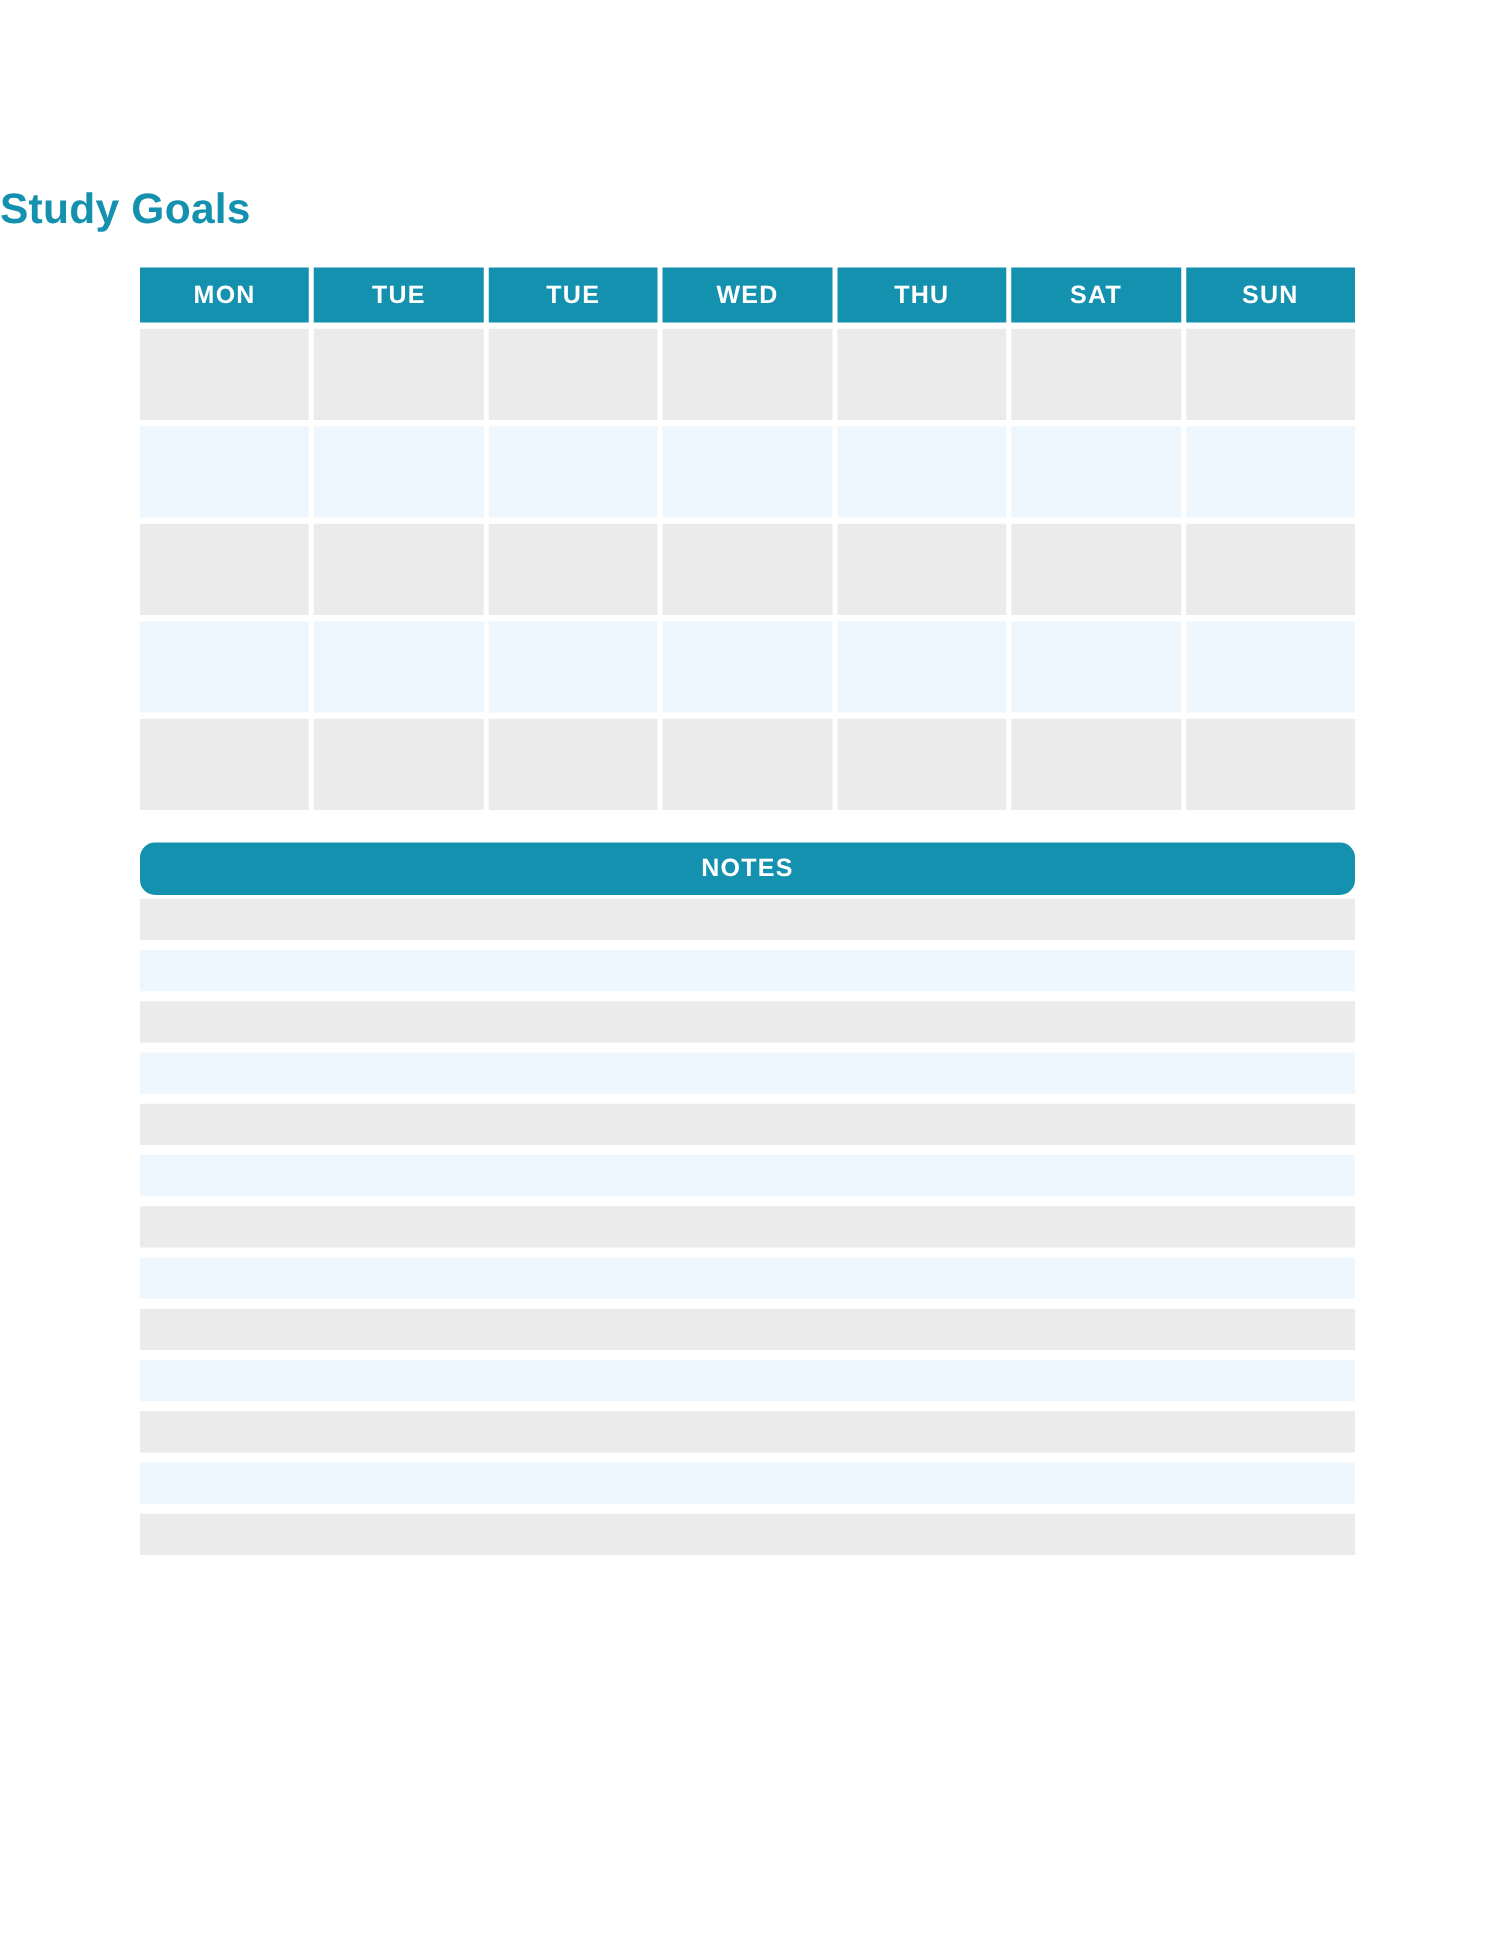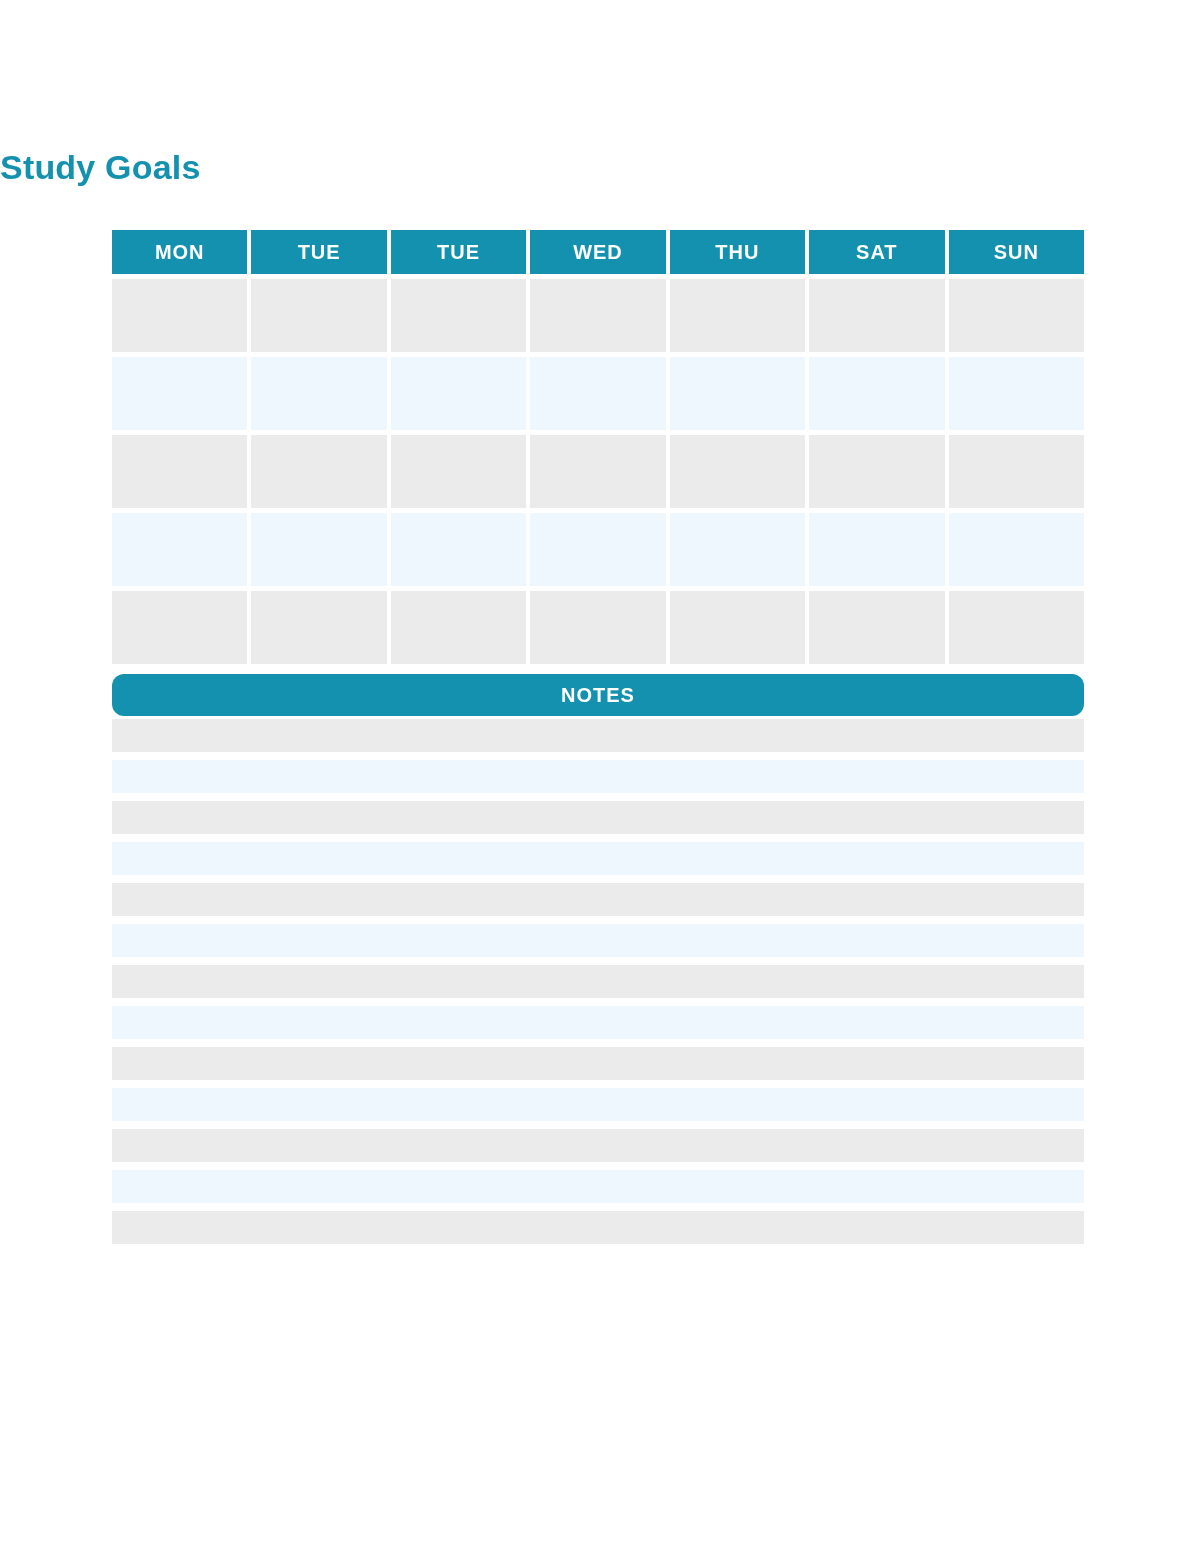--- a/index.html
+++ b/index.html
@@ -30,21 +30,21 @@
     font-size: 34px;
     font-weight: bold;
     color: #1491ae;
     letter-spacing: 0.2px;
   }
 
   
   .grid-wrap {
     position: absolute;
     left: 112px;
-    top: 230px;
+    top: 214px;
     width: 972px;
   }
 
   .week-header {
     display: flex;
     gap: 4px;
   }
   .week-header .cell {
     flex: 1 1 0;
     height: 44px;

